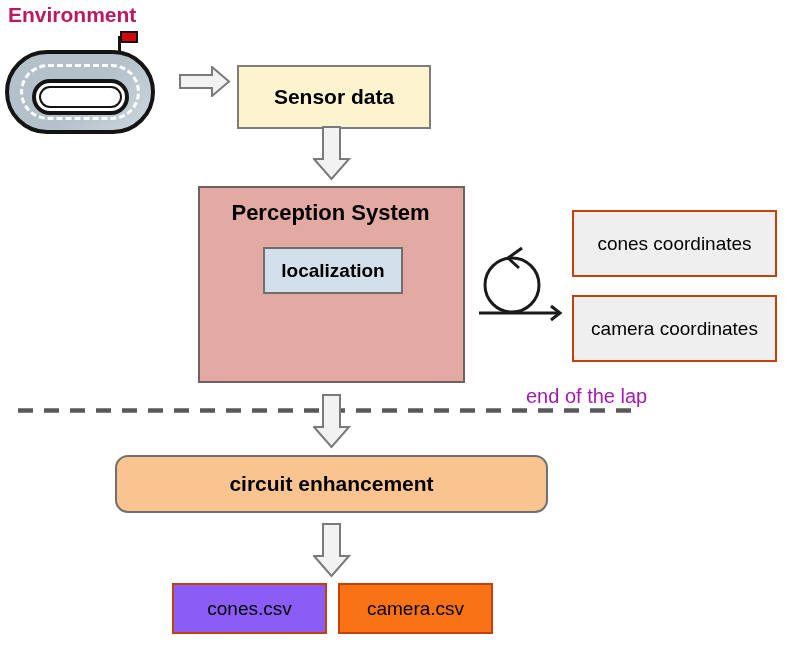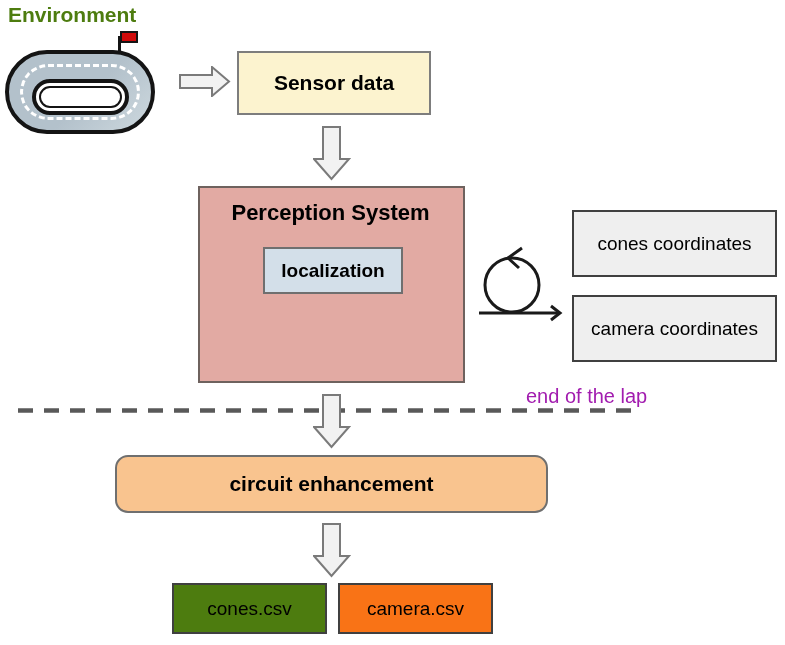--- a/index.html
+++ b/index.html
@@ -5,21 +5,21 @@
   html,body{margin:0;padding:0;background:#fff;}
   .canvas{
     position:relative;width:785px;height:645px;background:#fff;overflow:hidden;
     font-family:"Liberation Sans",sans-serif;color:#000;
   }
   .abs{position:absolute;}
   .node{
     position:absolute;display:flex;align-items:center;justify-content:center;
     box-sizing:border-box;text-align:center;
   }
-  .env-title{font-size:21px;font-weight:bold;color:#4d7c0f;}
+  .env-title{font-size:21px;font-weight:bold;color:#be185d;}
   
   .track{position:absolute;}
   .track-road{
     position:absolute;inset:0;box-sizing:border-box;
     border:4px solid #141414;border-radius:42px;
     background:linear-gradient(135deg,#b3c1cb 55%,#cdd8de 100%);
   }
   .track-centerline{
     position:absolute;left:11px;top:10px;right:11px;bottom:10px;
     border:3px dashed #ffffff;border-radius:32px;box-sizing:border-box;
@@ -31,26 +31,26 @@
   .track-hole-inner{
     position:absolute;inset:3px;border:2px solid #141414;border-radius:12px;
     background:#fff;box-sizing:border-box;
   }
   .flag-pole{position:absolute;left:113px;top:-14px;width:3px;height:30px;background:#141414;}
   .flag-cloth{
     position:absolute;left:115px;top:-19px;width:18px;height:12px;
     background:#cf0a0a;border:2px solid #141414;box-sizing:border-box;
   }
   
-  .box-sensor{left:237px;top:51px;width:194px;height:64px;border:2px solid #7d7d7d;font-size:21px;font-weight:bold;}
+  .box-sensor{left:237px;top:65px;width:194px;height:64px;border:2px solid #7d7d7d;font-size:21px;font-weight:bold;}
   .box-perception{left:198px;top:186px;width:267px;height:197px;border:2px solid #6e625e;}
   .perception-title{position:absolute;top:12px;left:0;right:2px;text-align:center;font-size:22px;font-weight:bold;}
   .box-localization{left:63px;top:59px;width:140px;height:47px;border:2px solid #6f6f6f;font-size:19px;font-weight:bold;}
   .box-mapping{left:63px;top:129px;width:140px;height:47px;border:2px solid #6f6f6f;font-size:19px;font-weight:bold;}
-  .box-gray{border:2px solid #404040;font-size:19px;font-weight:normal;}
+  .box-gray{border:2px solid #c2410c;font-size:19px;font-weight:normal;}
   .box-cones-coords{left:572px;top:210px;width:205px;height:67px;}
   .box-camera-coords{left:572px;top:295px;width:205px;height:67px;}
   .box-circuit{left:115px;top:455px;width:433px;height:58px;border:2px solid #6f6f6f;border-radius:13px;font-size:21px;font-weight:bold;}
   .box-cones-csv{left:172px;top:583px;width:155px;height:51px;}
   .box-camera-csv{left:338px;top:583px;width:155px;height:51px;}
   .end-lap{left:526px;top:385px;font-size:20px;color:#a21caf;}
   .arrow-svg{display:block;}
 </style>
 </head>
 <body>
@@ -115,21 +115,21 @@
   </svg>
 
   <div class="node box-circuit" style="background-color: rgb(249, 196, 143);">
     <span>circuit enhancement</span>
   </div>
 
   <svg class="abs arrow-svg" style="left:313px;top:523px;" width="38" height="55" viewBox="0 0 38 55">
     <polygon points="10,1 27,1 27,33 36,33 18.5,53 1,33 10,33" fill="#f2f2f2" stroke="#7a7a7a" stroke-width="2" stroke-linejoin="miter"></polygon>
   </svg>
 
-  <div class="node box-gray box-cones-csv" style="background-color: #4d7c0f;">
+  <div class="node box-gray box-cones-csv" style="background-color: #8b5cf6;">
     <span>cones.csv</span>
   </div>
 
   <div class="node box-gray box-camera-csv" style="background-color: #f97316;">
     <span>camera.csv</span>
   </div>
 
 </div>
 
 </body></html>

